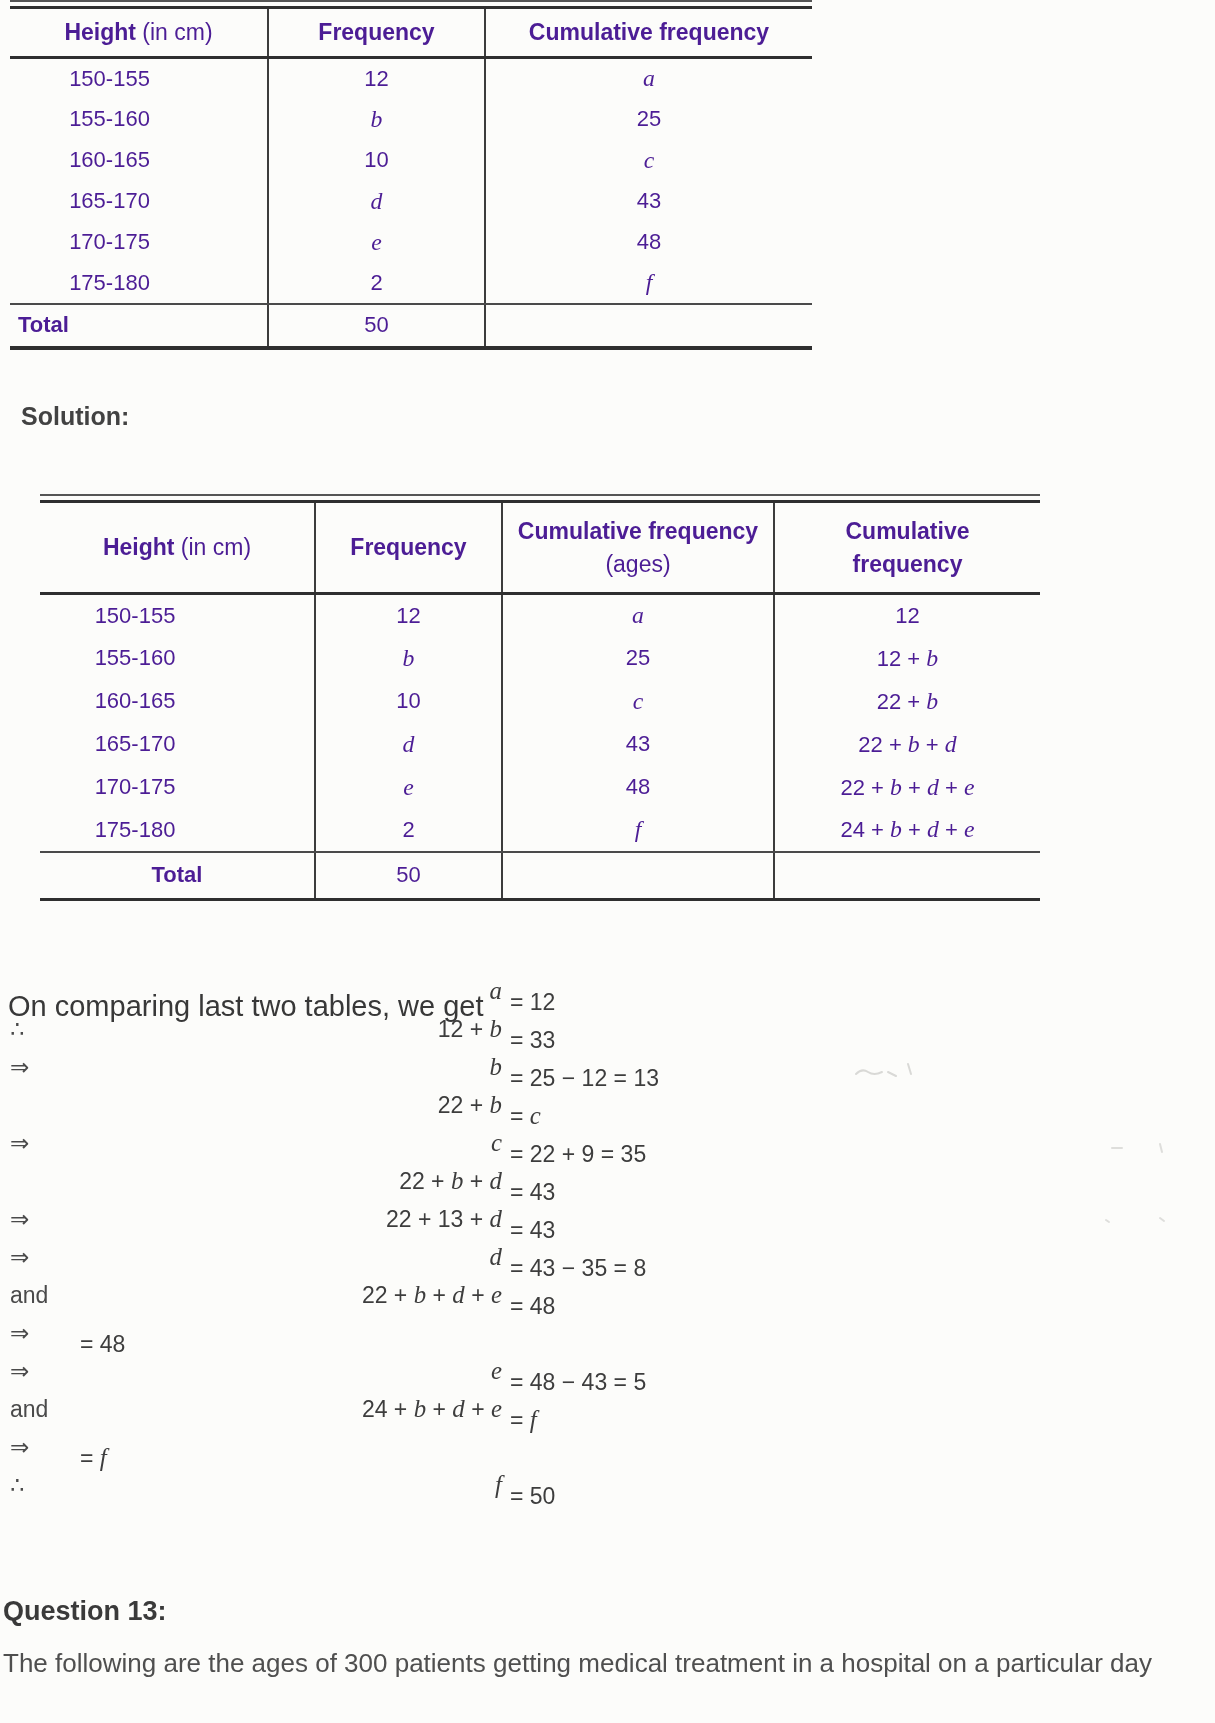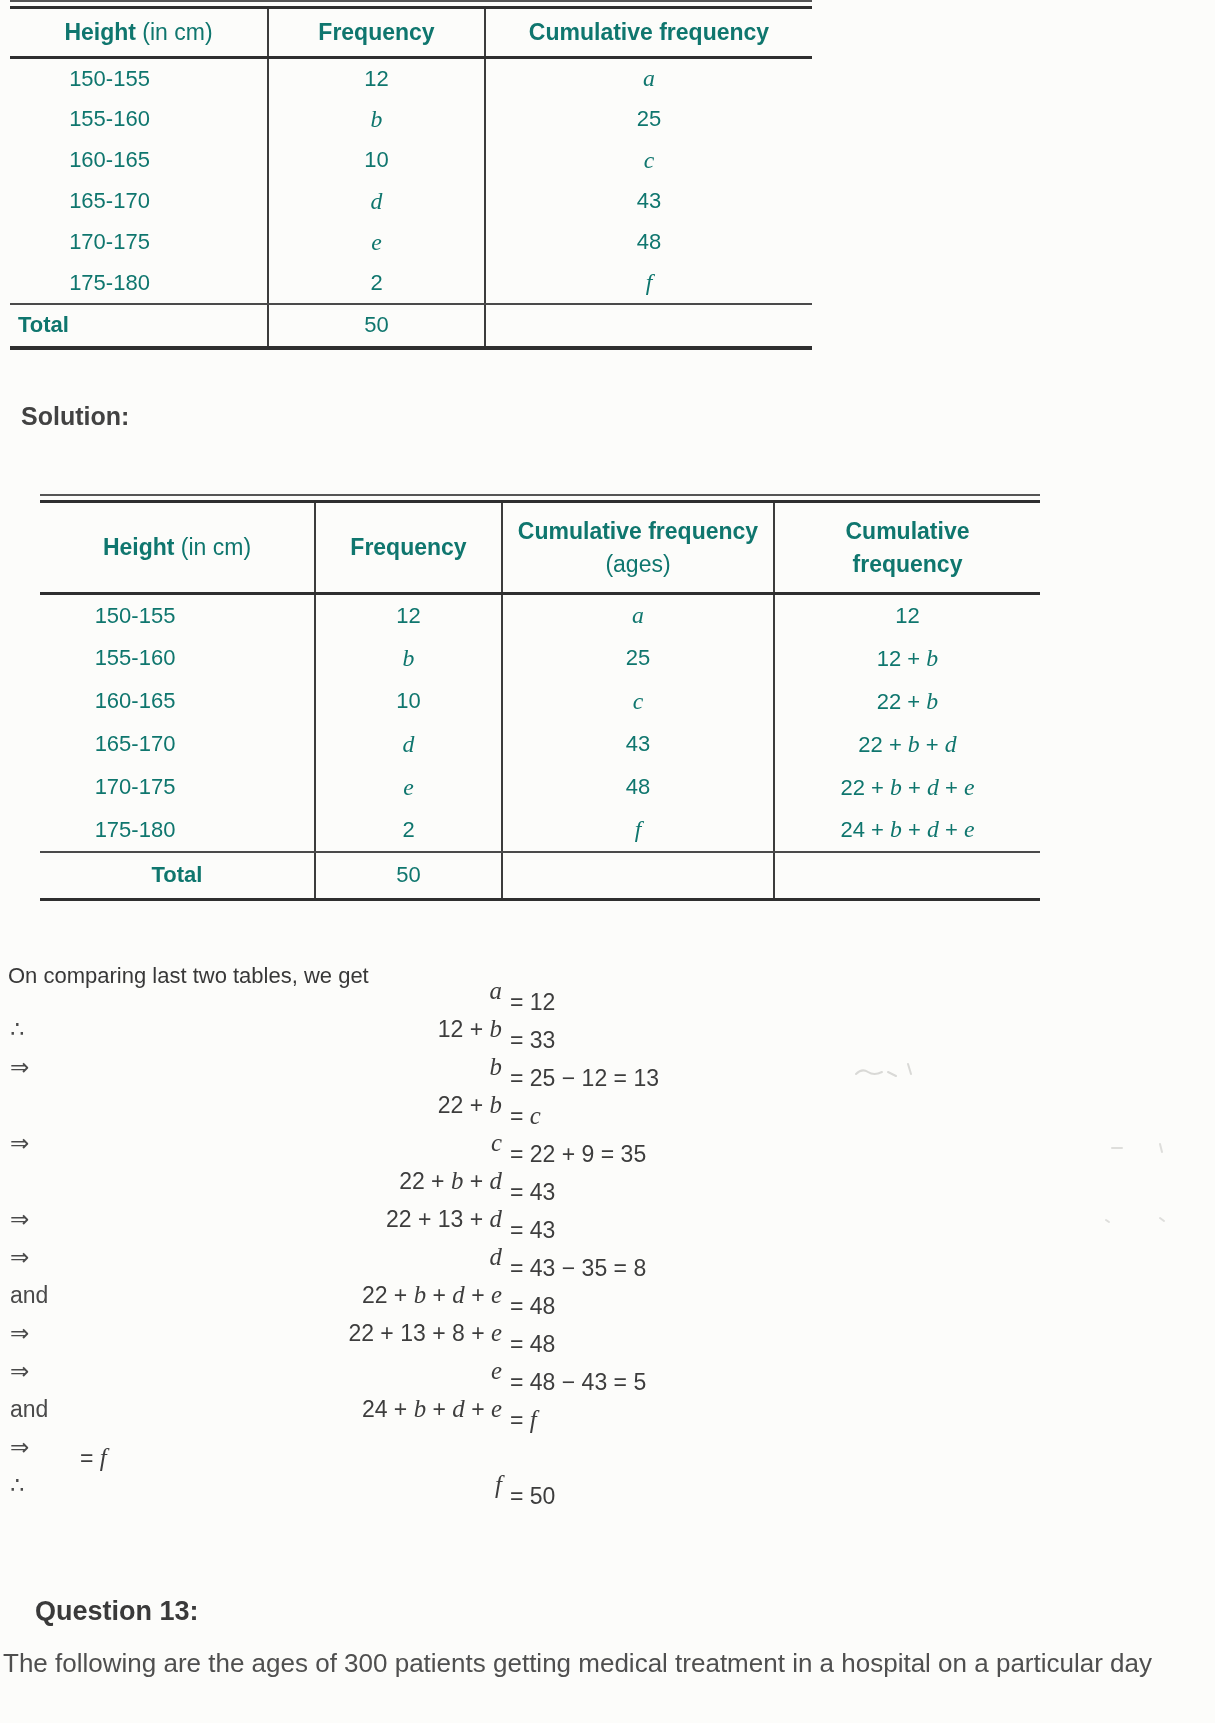--- a/index.html
+++ b/index.html
@@ -17,21 +17,21 @@
   }
 
   
   .tblwrap { position: absolute; border-top: 2px solid #555; padding-top: 4px; }
   .tblwrap table { border-collapse: collapse; table-layout: fixed; }
   .tblwrap table { border-top: 3px solid #2f2f2f; }
   th, td {
     text-align: center;
     vertical-align: middle;
     font-size: 22px;
-    color: #0f766e;
+    color: #4c1d95;
     overflow: hidden;
     white-space: nowrap;
   }
   th { font-size: 23px; font-weight: bold; white-space: normal; line-height: 33px; }
   thead th { border-bottom: 3px solid #2f2f2f; }
   .paren { font-weight: normal; }
   .math i {
     font-family: "Liberation Serif", "DejaVu Serif", serif;
     font-style: italic;
     font-size: 1.08em;
@@ -59,32 +59,32 @@
   .t2 tr.lastrow td { border-bottom: 2px solid #4a4a4a; }
   .t2 tr.totalrow { height: 48px; }
   .t2 tr.totalrow td:first-child { padding-right: 0; font-weight: bold; }
 
   
   .sol-label {
     position: absolute; left: 21px; top: 402px;
     font-size: 25px; font-weight: bold; color: #424242;
   }
   .comparing {
-    position: absolute; left: 8px; top: 963px;
-    font-size: 22px; color: #383838;
+    position: absolute; left: 8px; top: 990px;
+    font-size: 29px; color: #383838;
   }
   .equations { position: absolute; left: 0; top: 972px; width: 1215px; }
   .eqline { display: flex; align-items: center; height: 38px; font-size: 23px; color: #3d3d3d; }
   .eqlabel { width: 72px; padding-left: 10px; color: #4a4a4a; flex: 0 0 auto; }
   .eqlhs { width: 430px; text-align: right; flex: 0 0 auto; }
   .eqrhs { margin-left: 8px; text-align: left; margin-top: 22px; }
 
   .q13 {
     position: absolute; left: 3px; top: 1596px;
-    font-size: 27px; font-weight: bold; color: #3a3a3a; margin-left: 32px;
+    font-size: 27px; font-weight: bold; color: #3a3a3a;
   }
   .qtext {
     position: absolute; left: 3px; top: 1640px; width: 1190px;
     font-size: 26px; line-height: 46px; color: #4f4f4f;
   }
 
   
   .artifact { position: absolute; opacity: 0.3; }
 </style>
 </head>
@@ -254,21 +254,20 @@
         <span class="eqlhs math"><i>d</i></span>
         <span class="eqrhs math">= 43 − 35 = 8</span>
     </div>
     <div class="eqline">
       <span class="eqlabel math">and</span>
         <span class="eqlhs math">22 + <i>b</i> + <i>d</i> + <i>e</i></span>
         <span class="eqrhs math">= 48</span>
     </div>
     <div class="eqline">
       <span class="eqlabel math">⇒</span>
-        <span class="eqlhs math">22 + 13 + 8 + <i>e</i></span>
         <span class="eqrhs math">= 48</span>
     </div>
     <div class="eqline">
       <span class="eqlabel math">⇒</span>
         <span class="eqlhs math"><i>e</i></span>
         <span class="eqrhs math">= 48 − 43 = 5</span>
     </div>
     <div class="eqline">
       <span class="eqlabel math">and</span>
         <span class="eqlhs math">24 + <i>b</i> + <i>d</i> + <i>e</i></span>

